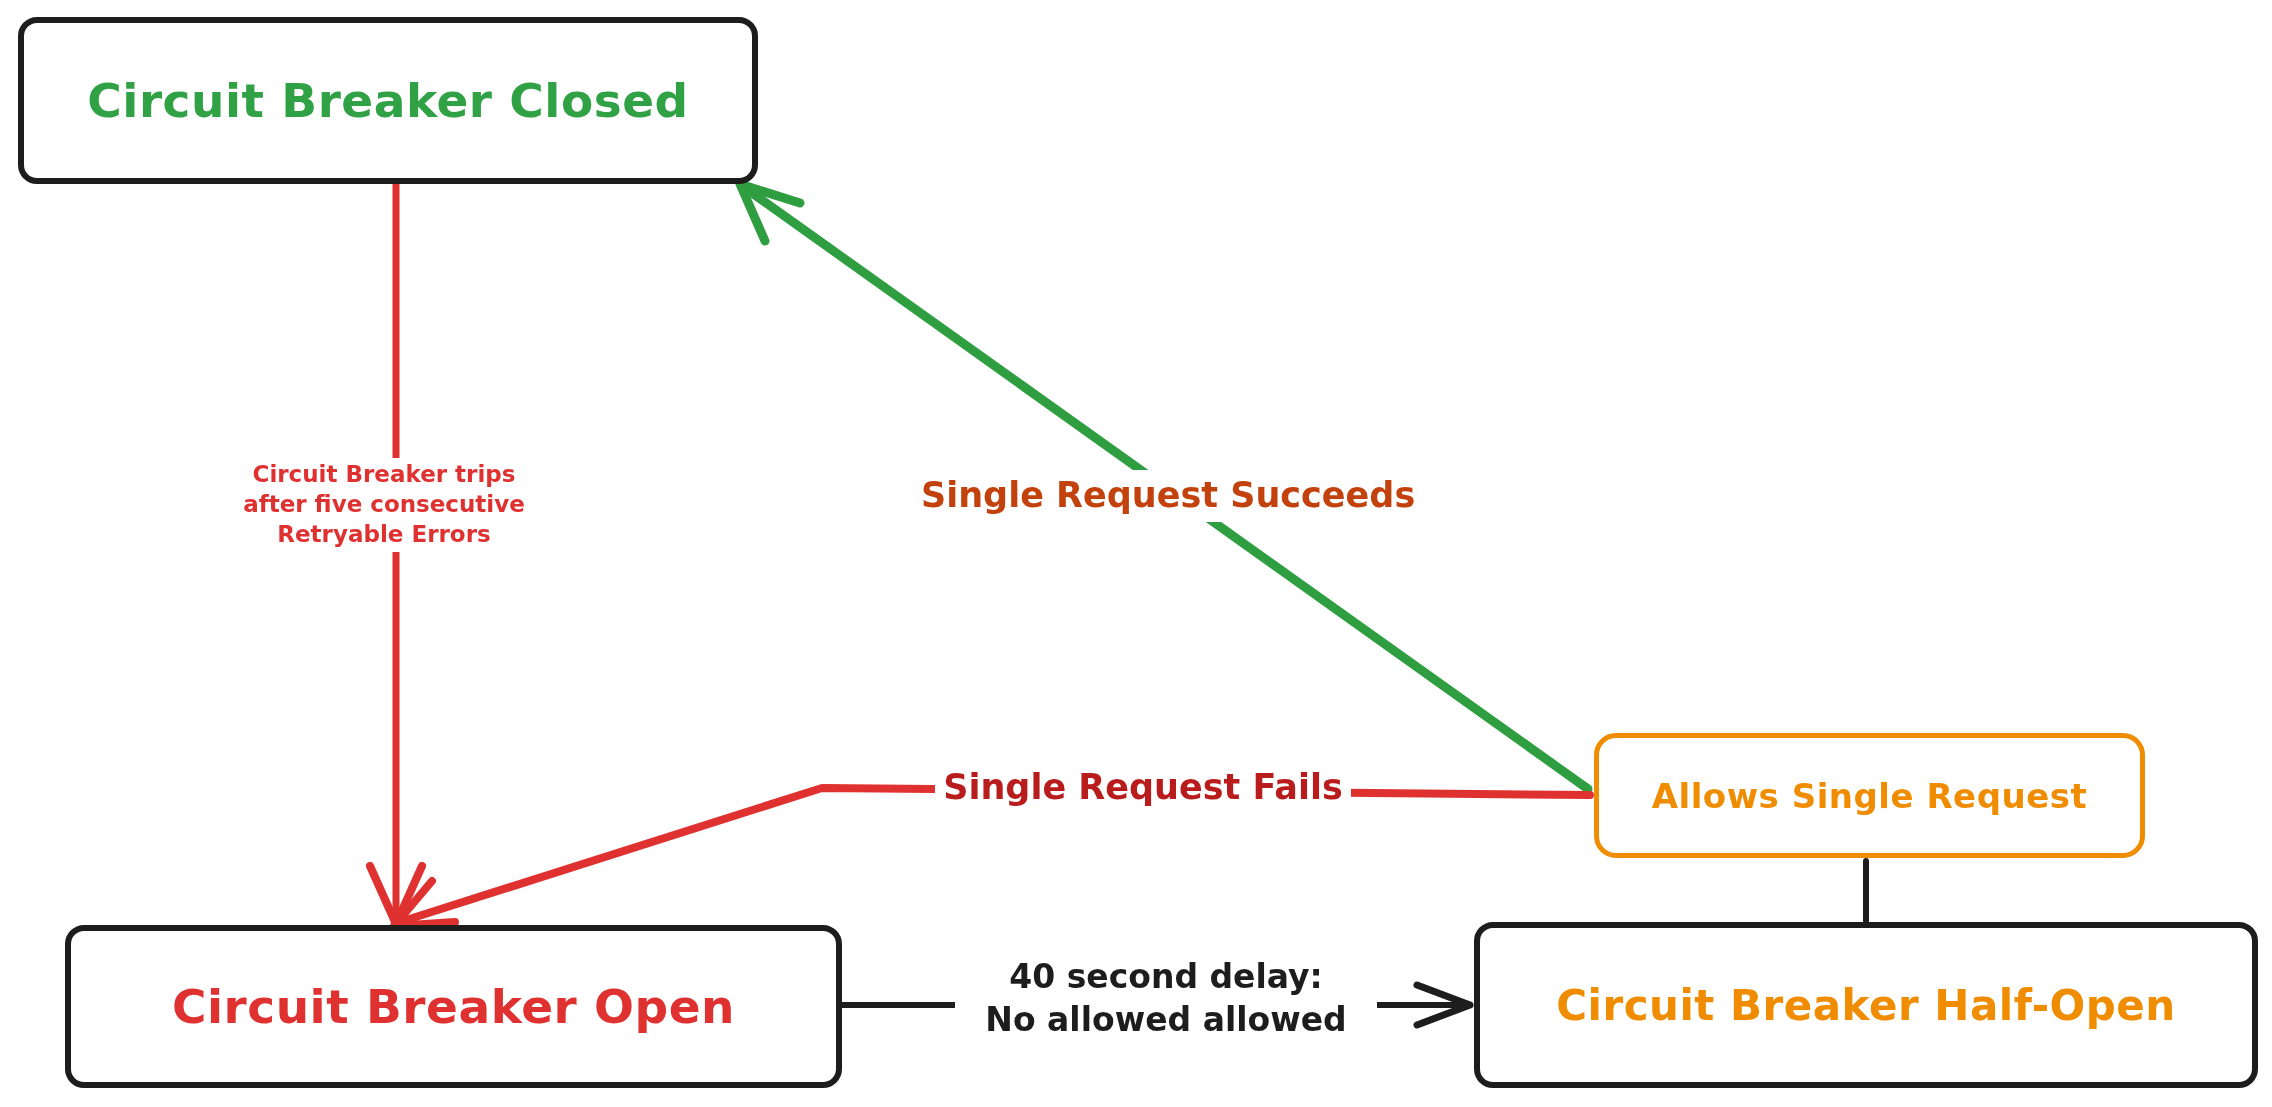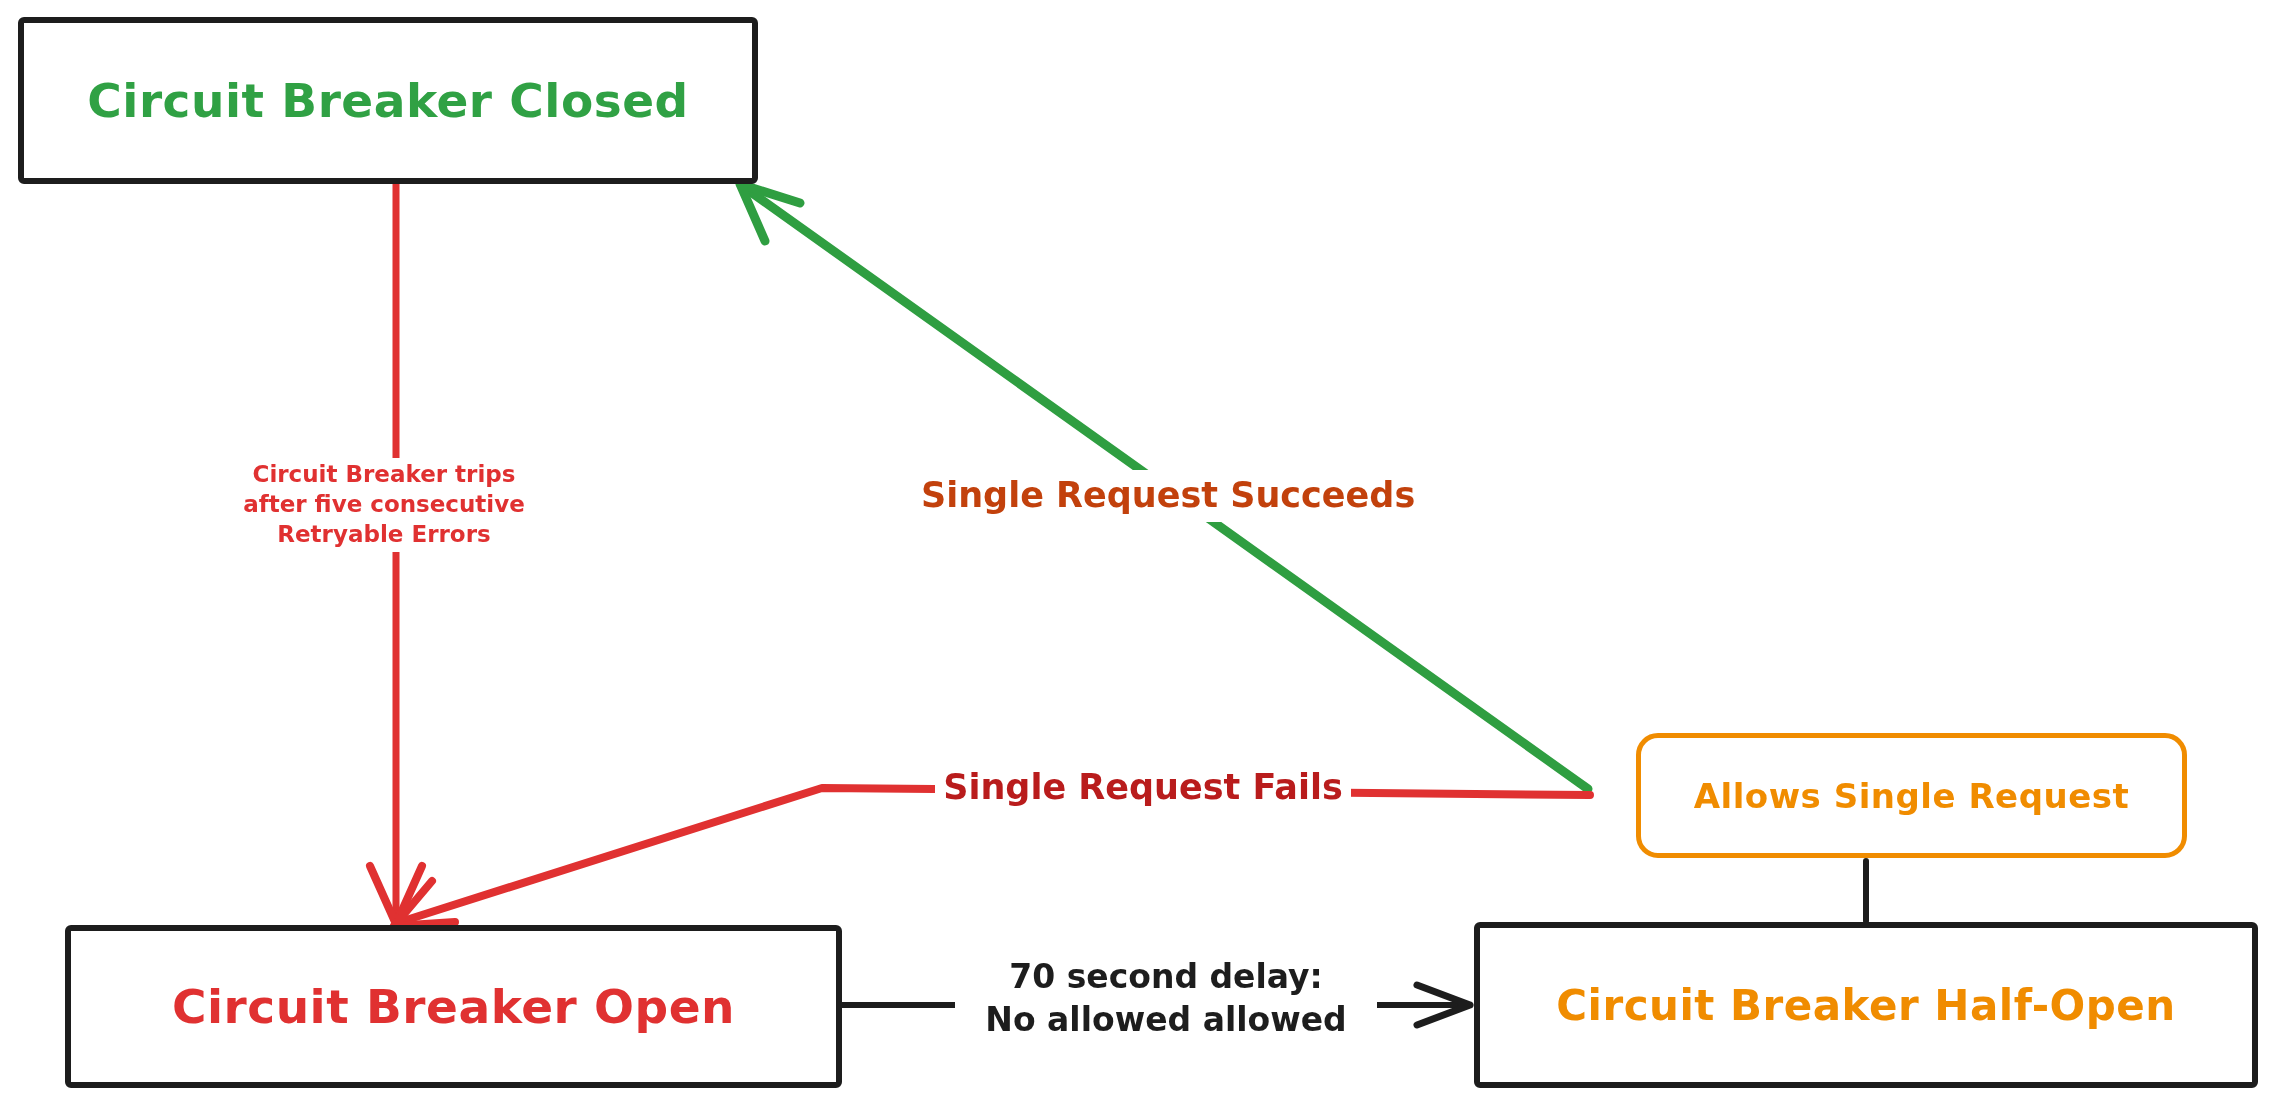--- a/index.html
+++ b/index.html
@@ -26,32 +26,31 @@
   }
 
   
   .node {
     position: absolute;
     box-sizing: border-box;
     display: flex;
     align-items: center;
     justify-content: center;
     background: #ffffff;
-    border-radius: 6px;
+    border-radius: 19px;
     border-style: solid;
   }
   .node-black {
     border-width: 6px;
     border-color: #1d1d1d;
   }
   .node-orange {
     border-width: 5px;
     border-color: #f08c00;
     border-radius: 22px;
-    margin-left: 42px;
   }
   .node-label {
     font-family: "DejaVu Sans", sans-serif;
     font-weight: 700;
     letter-spacing: 0.5px;
     white-space: nowrap;
     text-align: center;
   }
 
   .label-green  { color: #30a144; }
@@ -170,17 +169,17 @@
 
   <div class="edge-label" id="label-succeeds">
     <span class="ln">Single Request Succeeds</span>
   </div>
 
   <div class="edge-label" id="label-fails">
     <span class="ln">Single Request Fails</span>
   </div>
 
   <div class="edge-label" id="label-delay">
-    <span class="ln">70 second delay:</span>
+    <span class="ln">40 second delay:</span>
     <span class="ln">No allowed allowed</span>
   </div>
 
 </div>
 
 </body></html>

